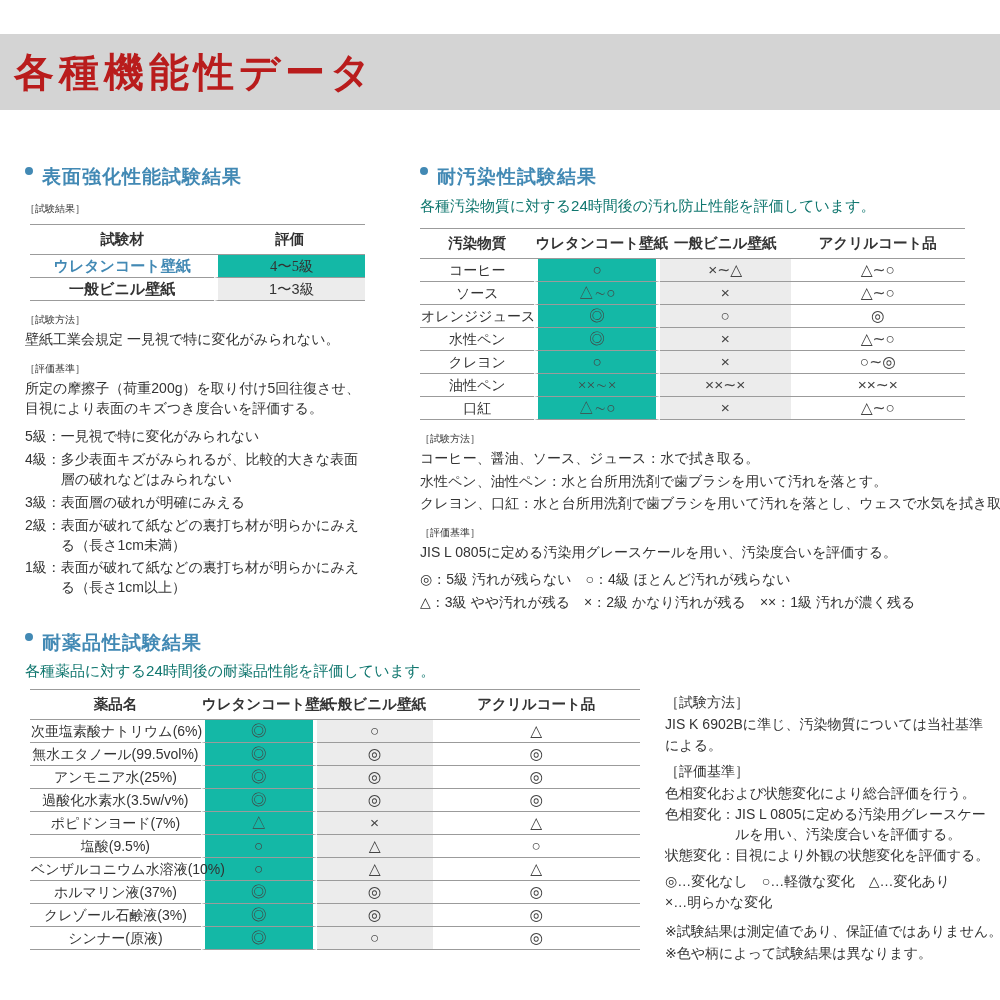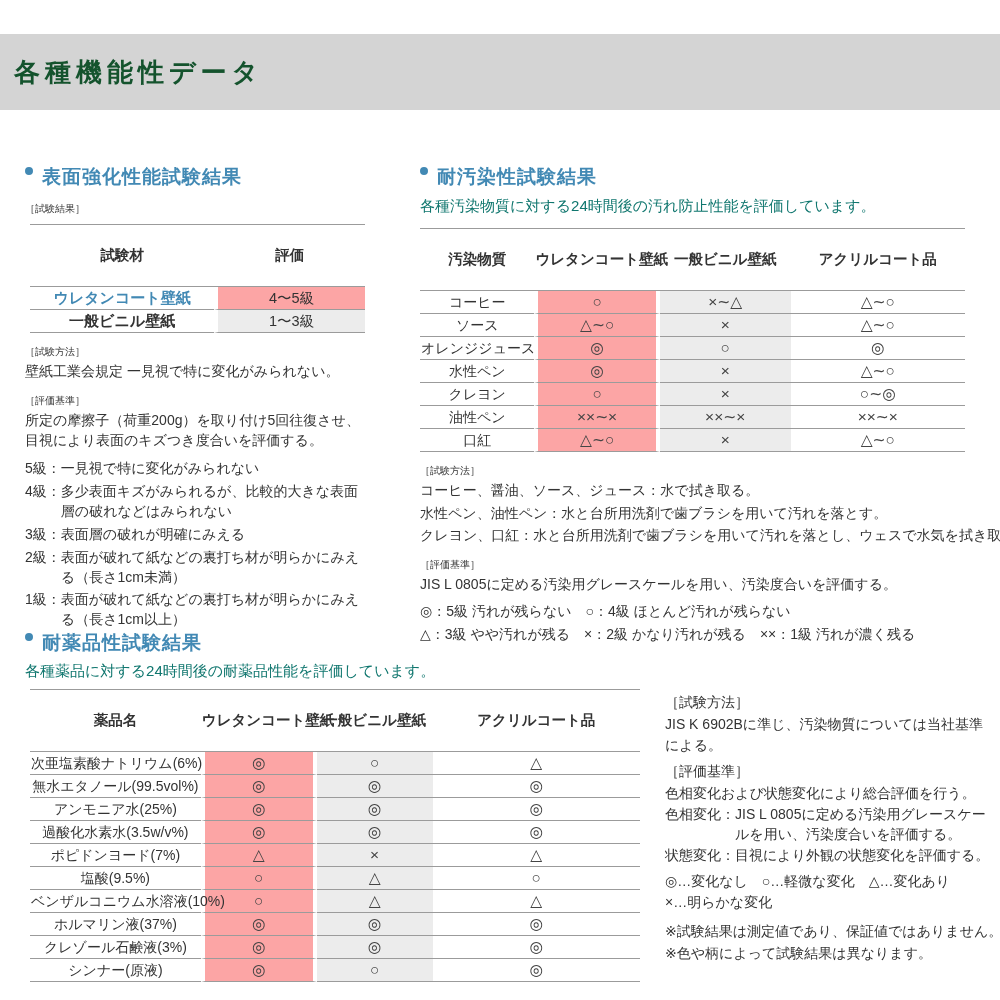--- a/index.html
+++ b/index.html
@@ -9,22 +9,22 @@
     background:#fff; color:#333;
     font-family:"Liberation Sans","DejaVu Sans",sans-serif;
     position:relative; overflow:hidden;
   }
   
   .header-band {
     position:absolute; top:34px; left:0; width:1000px; height:76px;
     background:#d4d4d4; display:flex; align-items:center;
   }
   .header-band h1 {
-    margin:0 0 0 14px; font-size:26px; font-weight:bold;
-    color:#14532d; letter-spacing:5px;
+    margin:0 0 0 14px; font-size:40px; font-weight:bold;
+    color:#b91c1c; letter-spacing:5px;
   }
   
   .sec { position:absolute; }
   #sec-surface { left:25px; top:152px; width:345px; }
   #sec-stain   { left:420px; top:152px; width:572px; }
   #sec-chem    { left:25px;  top:618px; width:965px; }
   .sec-title { display:flex; align-items:center; gap:9px; }
   .bullet {
     width:8px; height:8px; border:4px solid #4289b4;
     border-radius:50%; background:#fff; flex:0 0 auto;
@@ -36,30 +36,30 @@
   .blk-label { font-size:10px; margin-top:12px; }
   .note { font-size:14px; line-height:1.48; margin-top:2px; }
   .nowrap { white-space:nowrap; }
   
   table.data {
     border-collapse:separate; border-spacing:0;
     table-layout:fixed; font-size:14.5px;
   }
   table.data th {
     border-top:1px solid #9b9b9b; border-bottom:1px solid #9b9b9b;
-    font-weight:bold; padding:21px 1px; white-space:nowrap; text-align:center;
+    font-weight:bold; padding:5px 1px; white-space:nowrap; text-align:center;
     color:#333;
   }
   table.data td {
     border-bottom:1px solid #9b9b9b;
     padding:3px 1px; text-align:center; white-space:nowrap;
     line-height:16px;
   }
   th.h-blue { color:#4289b4; }
-  .bg-blue { background:#fca5a5; }
+  .bg-blue { background:#14b8a6;font-family:Liberation Serif, serif; }
   .bg-gray { background:#ececec; }
   .sep-l { border-left:4px solid #fff; }
   .sep-r { border-right:4px solid #fff; }
   .sym { font-size:15.5px; color:#444; }
   td.name { font-size:14px; }
   #surface-table { width:335px; margin-left:5px; margin-top:8px; }
   #surface-table td.mat { font-weight:bold; font-size:15px; }
   #surface-table td.mat-blue { color:#4289b4; }
   #stain-table { width:545px; margin-top:12px; }
   #chem-table  { width:610px; margin-left:5px; margin-top:8px; }

